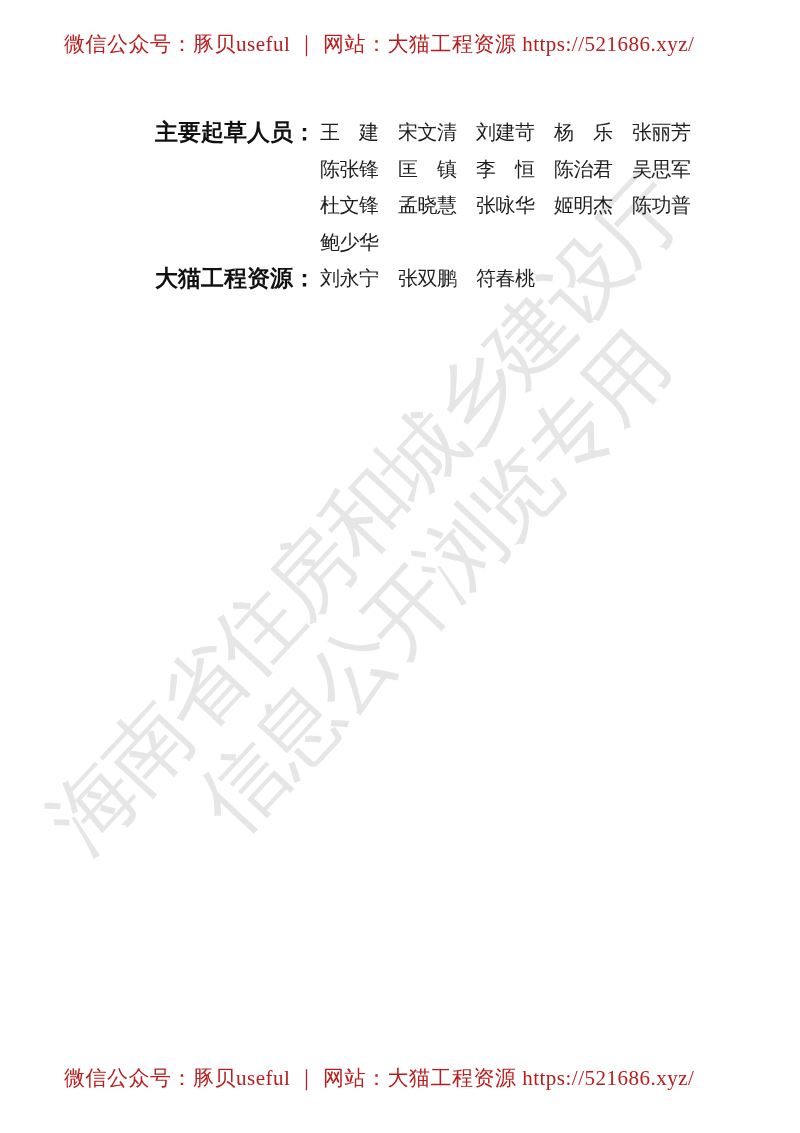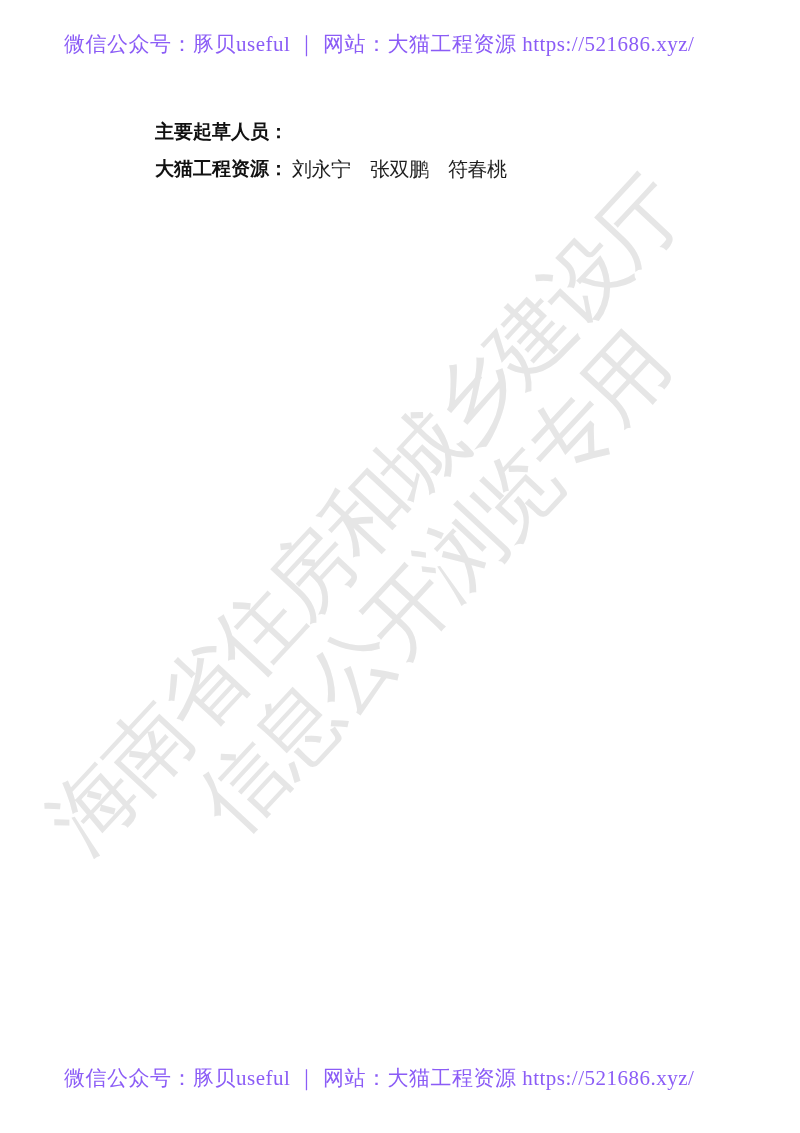--- a/index.html
+++ b/index.html
@@ -16,21 +16,21 @@
     font-family: "Liberation Serif", "DejaVu Serif", serif;
   }
 
   
   .promo-note {
     position: absolute;
     left: 64px;
     width: 700px;
     font-size: 21px;
     letter-spacing: 0.5px;
-    color: #8b5cf6;
+    color: #b91c1c;
     white-space: nowrap;
     font-family: "Liberation Serif", "DejaVu Serif", serif;
   }
   .promo-note.top { top: 30px; }
   .promo-note.bottom { top: 1064px; }
 
   
   .watermark {
     position: absolute;
     inset: 0;
@@ -67,21 +67,21 @@
     z-index: 1;
     color: #1e1e1e;
   }
   .people-block {
     display: flex;
     align-items: flex-start;
   }
   .people-label {
     font-family: "Liberation Sans", "DejaVu Sans", sans-serif;
     font-weight: 700;
-    font-size: 19px;
+    font-size: 23px;
     line-height: 36.5px;
     white-space: nowrap;
     flex: none;
     color: #111111;
   }
   .people-names {
     margin-left: 4px;
   }
   .name-line {
     font-size: 20px;
@@ -99,20 +99,26 @@
 
   <div class="watermark">
     <div class="wm-line wm-line1">海南省住房和城乡建设厅</div>
     <div class="wm-line wm-line2">信息公开浏览专用</div>
   </div>
 
   <div class="content">
 
     <div class="people-block">
       <span class="people-label">主要起草人员：</span>
+      <div class="people-names">
+        <div class="name-line">王　建　宋文清　刘建苛　杨　乐　张丽芳</div>
+        <div class="name-line">陈张锋　匡　镇　李　恒　陈治君　吴思军</div>
+        <div class="name-line">杜文锋　孟晓慧　张咏华　姬明杰　陈功普</div>
+        <div class="name-line">鲍少华</div>
+      </div>
     </div>
 
     <div class="people-block">
       <span class="people-label">大猫工程资源：</span>
       <div class="people-names">
         <div class="name-line">刘永宁　张双鹏　符春桃</div>
       </div>
     </div>
 
   </div>

